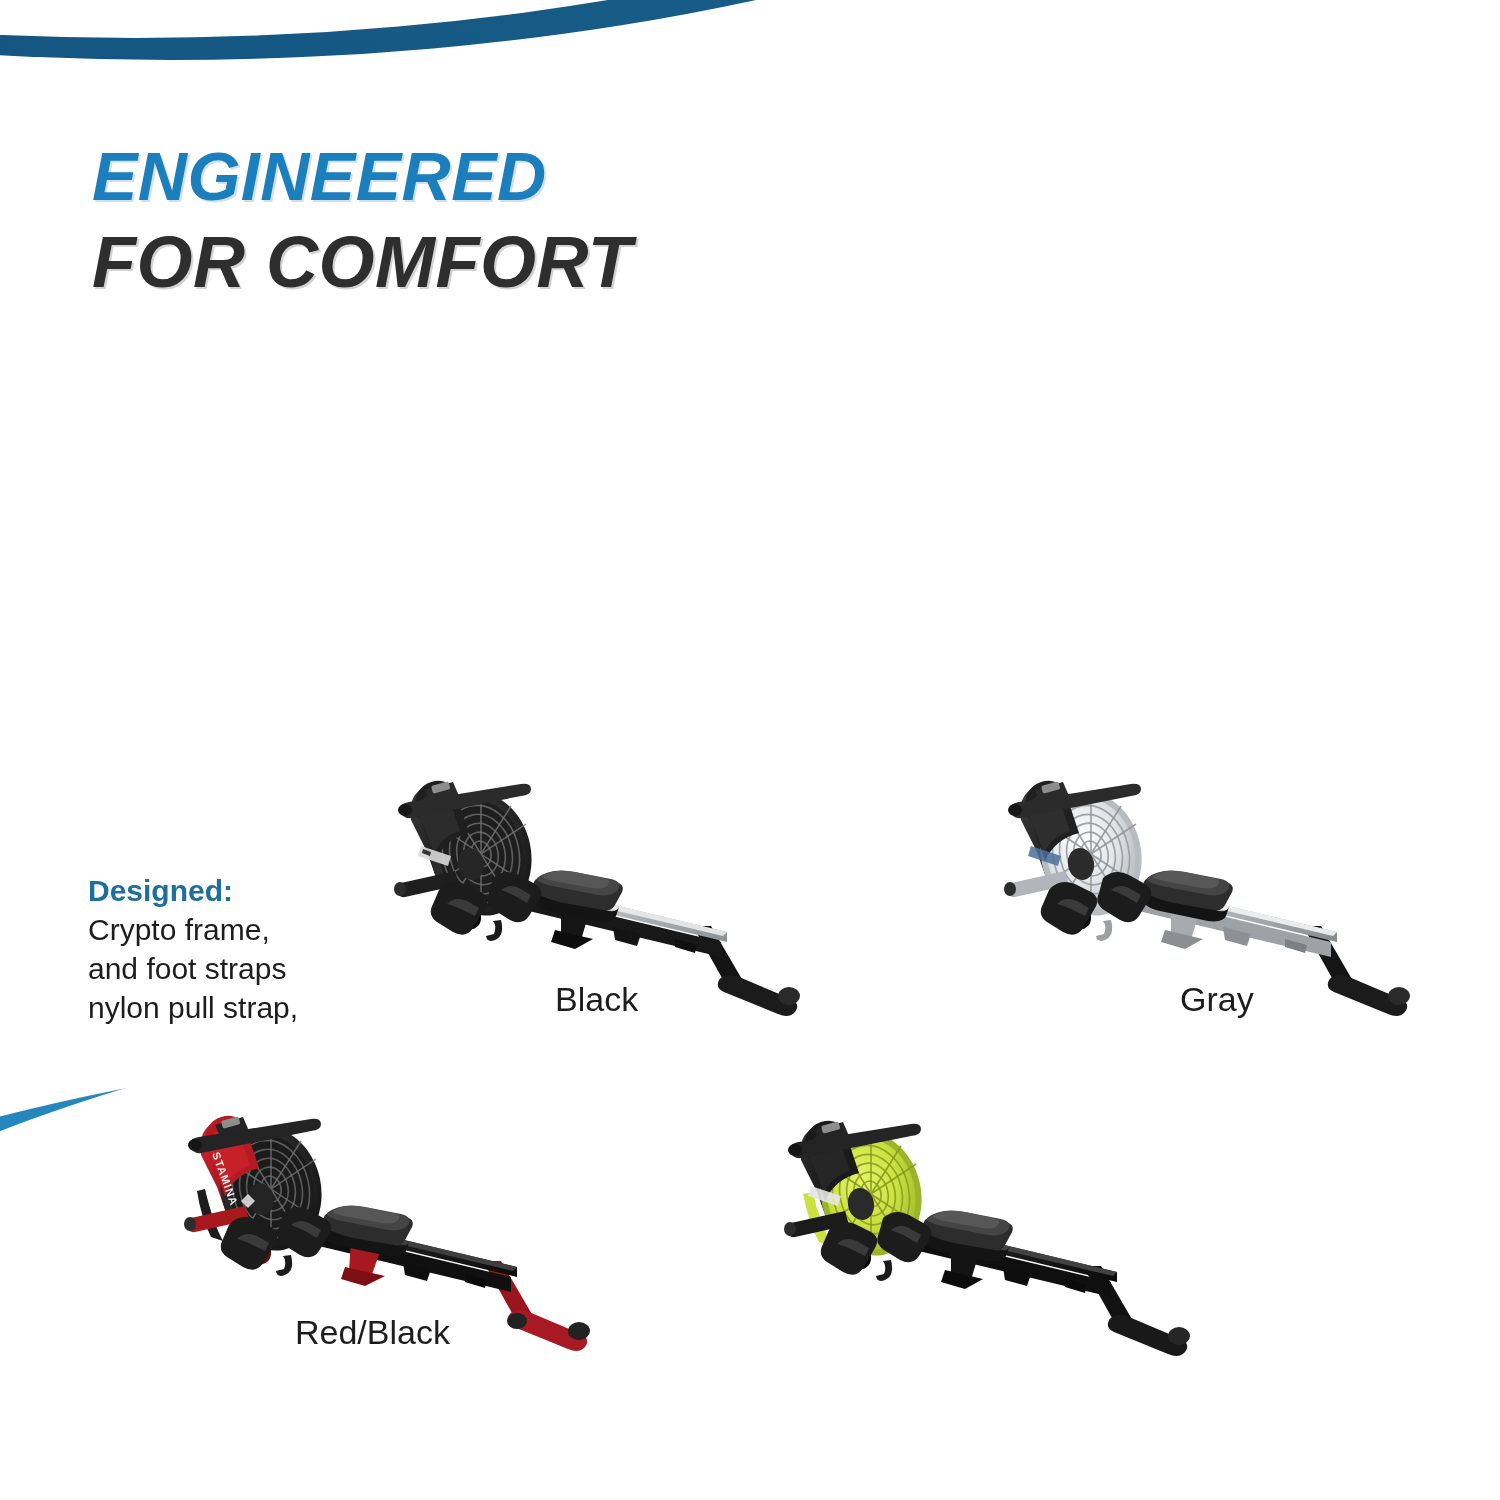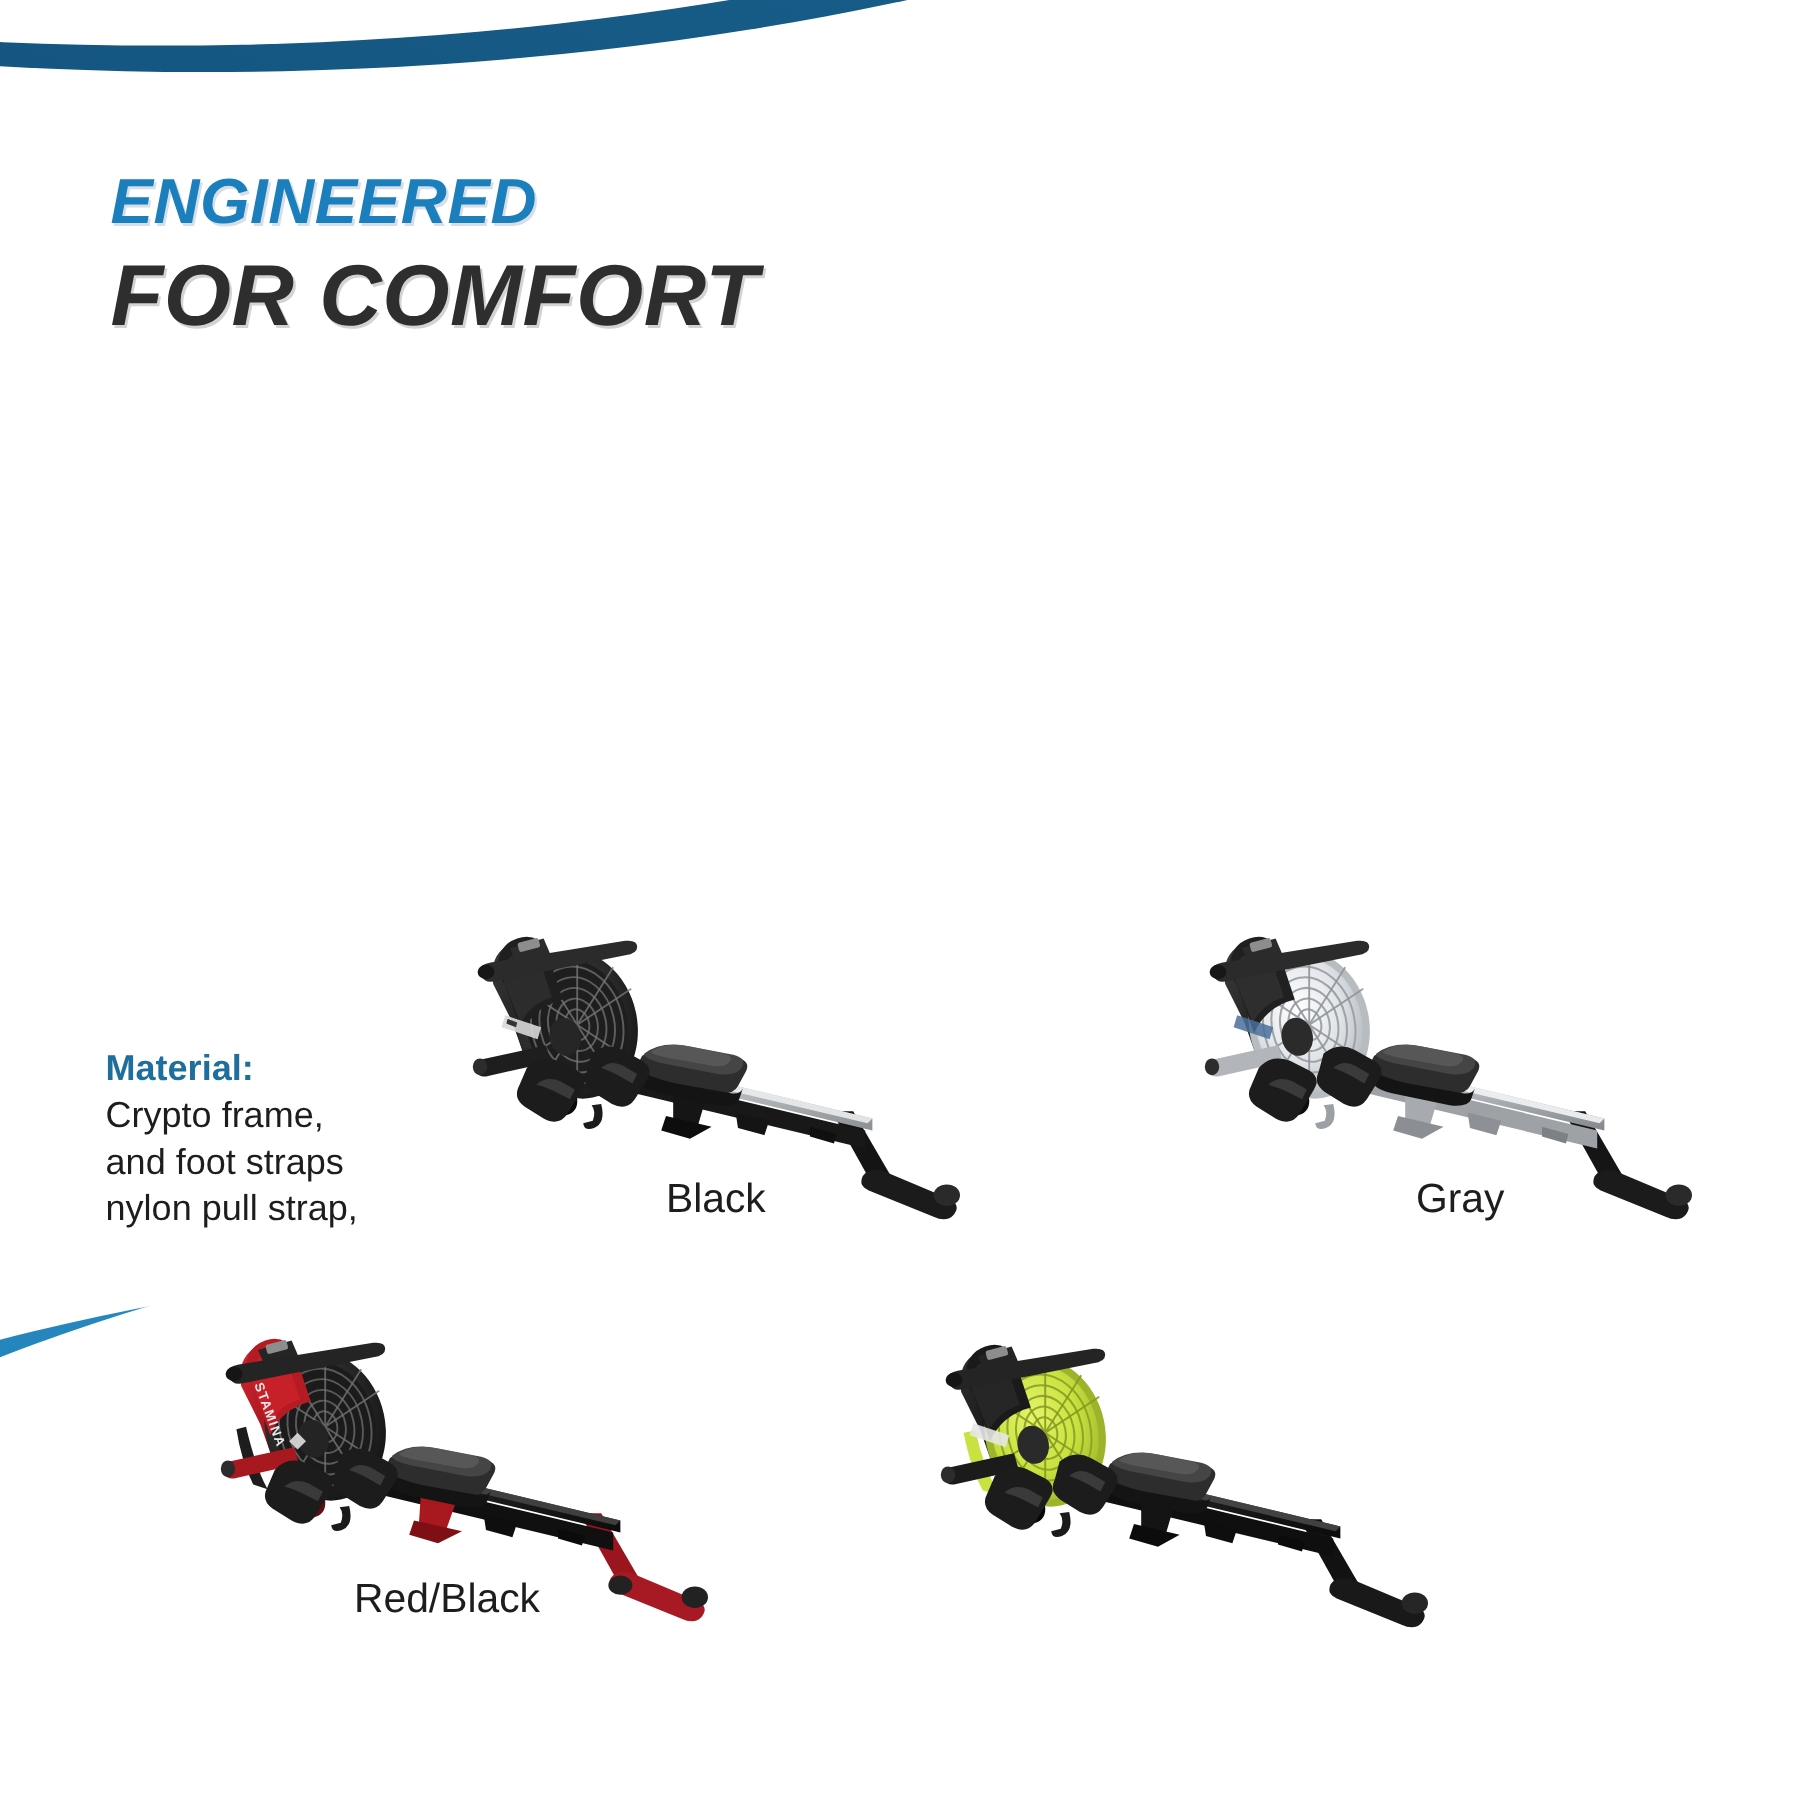--- a/index.html
+++ b/index.html
@@ -75,21 +75,21 @@
   .content{position:absolute;inset:0;}
 
   .headline{position:absolute;left:92px;top:142px;}
   .headline .l1, .headline .l2{
     font-weight:700;font-style:italic;
     letter-spacing:0.5px;
     line-height:1.0;
     white-space:nowrap;
   }
   .headline .l1{
-    font-size:53px;
+    font-size:68px;
     color:#1b7ebd;
     text-shadow:2px 2px 0 rgba(120,150,175,.30);
   }
   .headline .l2{
     font-size:72px;
     color:#2e2e2e;
     margin-top:16px;
     text-shadow:2px 2px 0 rgba(110,110,110,.30);
   }
 
@@ -146,21 +146,21 @@
 
   <div class="content">
 
     <div class="headline">
       <div class="l1">ENGINEERED</div>
       <div class="l2">FOR COMFORT</div>
     </div>
 
 
     <div class="material">
-      <div class="mhead">Material:</div>
+      <div class="mhead">Designed:</div>
       <div class="mline">Crypto frame,</div>
       <div class="mline">and foot straps</div>
       <div class="mline">nylon pull strap,</div>
     </div>
 
     <div class="products">
 
       <div class="prod" style="left:985px;top:10px;">
         <div class="rower">
           <svg viewBox="0 0 470 270" xmlns="http://www.w3.org/2000/svg">

